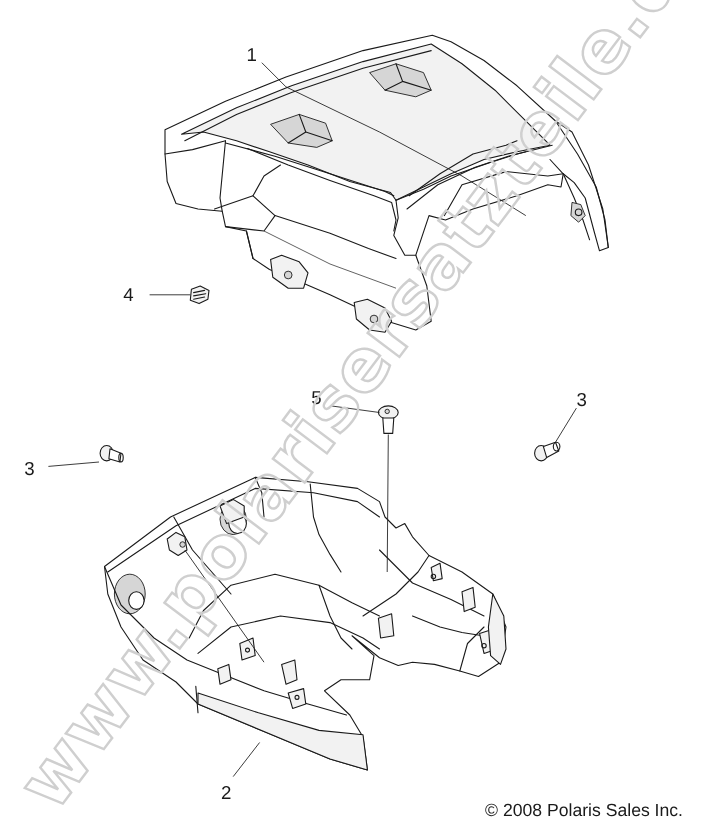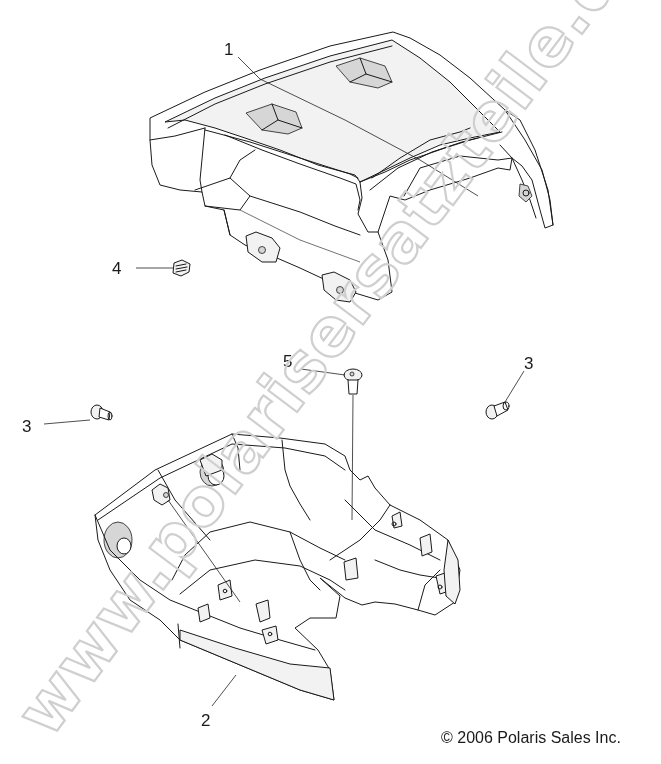--- a/index.html
+++ b/index.html
@@ -148,13 +148,13 @@
   <text class="callout" x="224" y="55">1</text>
   <text class="callout" x="201" y="726">2</text>
   <text class="callout" x="22" y="432">3</text>
   <text class="callout" x="524" y="369">3</text>
   <text class="callout" x="112" y="274">4</text>
   <text class="callout" x="283" y="367">5</text>
 
   <text class="watermark" transform="translate(50,740) rotate(-53)">www.polarisersatzteile.de</text>
 </svg>
 
-<div class="copyright">© 2006 Polaris Sales Inc.</div>
+<div class="copyright">© 2008 Polaris Sales Inc.</div>
 
 </body></html>

